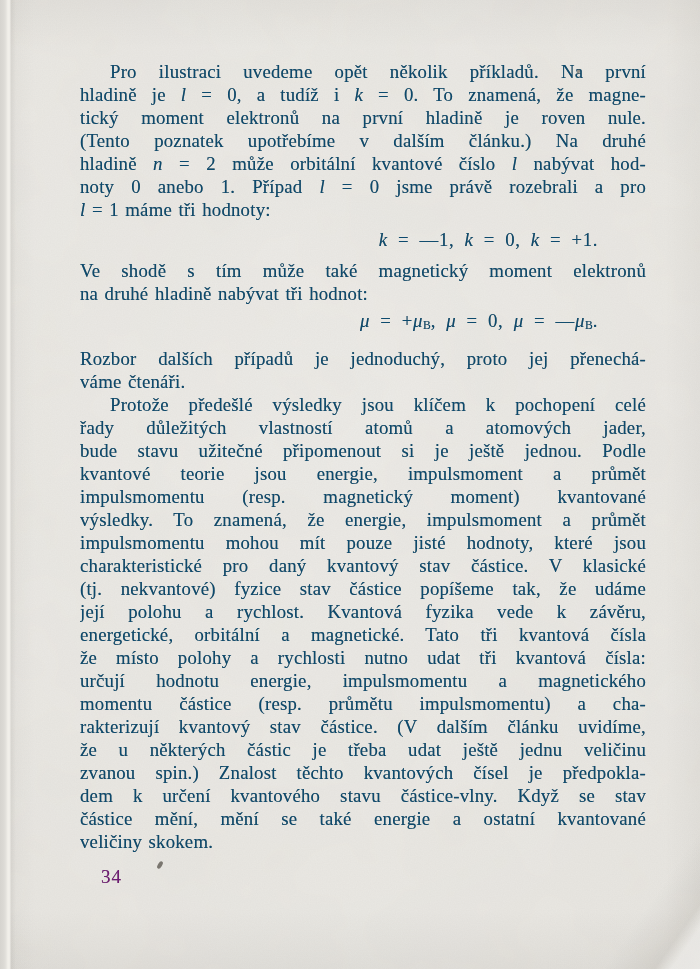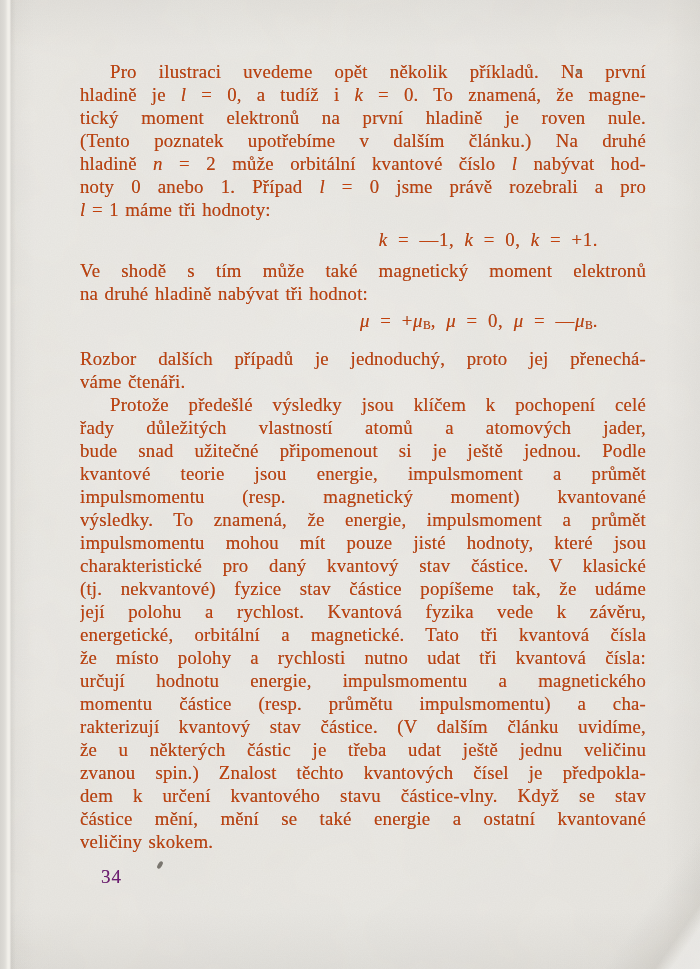--- a/index.html
+++ b/index.html
@@ -29,21 +29,21 @@
   }
 
   .corner-crease {
     position:absolute; right:0; bottom:0; width:180px; height:150px; pointer-events:none;
     background:
       linear-gradient(305deg, rgba(255,255,255,0.45) 0%, rgba(255,255,255,0.35) 10%, rgba(110,104,95,0.10) 16%, rgba(110,104,95,0) 34%);
   }
 
   .content {
     position:absolute; left:80px; top:60px; width:566px;
-    color:#c2410c;
+    color:#0c4a6e;
     font-size:18.8px; line-height:23px;
     letter-spacing:0.2px; word-spacing:1.6px;
     text-shadow:0 0 0.6px rgba(48,45,40,0.5);
   }
   .line { height:23px; text-align:justify; text-align-last:justify; overflow:hidden; }
   .line.last { text-align-last:left; }
   .para.indent .line:first-child { text-indent:30px; }
 
   .equation {
     height:23px; line-height:23px; text-align:right; padding-right:48px;
@@ -110,21 +110,21 @@
         <div class="line last">na druhé hladině nabývat tři hodnot:</div>
       </div>
       <div class="equation eq-1"><i>μ</i> = +<i>μ</i><sub>B</sub>, <i>μ</i> = 0, <i>μ</i> = —<i>μ</i><sub>B</sub>.</div>
       <div class="para">
         <div class="line">Rozbor dalších případů je jednoduchý, proto jej přenechá-</div>
         <div class="line last">váme čtenáři.</div>
       </div>
       <div class="para indent">
         <div class="line">Protože předešlé výsledky jsou klíčem k pochopení celé</div>
         <div class="line">řady důležitých vlastností atomů a atomových jader,</div>
-        <div class="line">bude snad užitečné připomenout si je ještě jednou. Podle</div>
+        <div class="line">bude stavu užitečné připomenout si je ještě jednou. Podle</div>
         <div class="line">kvantové teorie jsou energie, impulsmoment a průmět</div>
         <div class="line">impulsmomentu (resp. magnetický moment) kvantované</div>
         <div class="line">výsledky. To znamená, že energie, impulsmoment a průmět</div>
         <div class="line">impulsmomentu mohou mít pouze jisté hodnoty, které jsou</div>
         <div class="line">charakteristické pro daný kvantový stav částice. V klasické</div>
         <div class="line">(tj. nekvantové) fyzice stav částice popíšeme tak, že udáme</div>
         <div class="line">její polohu a rychlost. Kvantová fyzika vede k závěru,</div>
         <div class="line">energetické, orbitální a magnetické. Tato tři kvantová čísla</div>
         <div class="line">že místo polohy a rychlosti nutno udat tři kvantová čísla:</div>
         <div class="line">určují hodnotu energie, impulsmomentu a magnetického</div>

